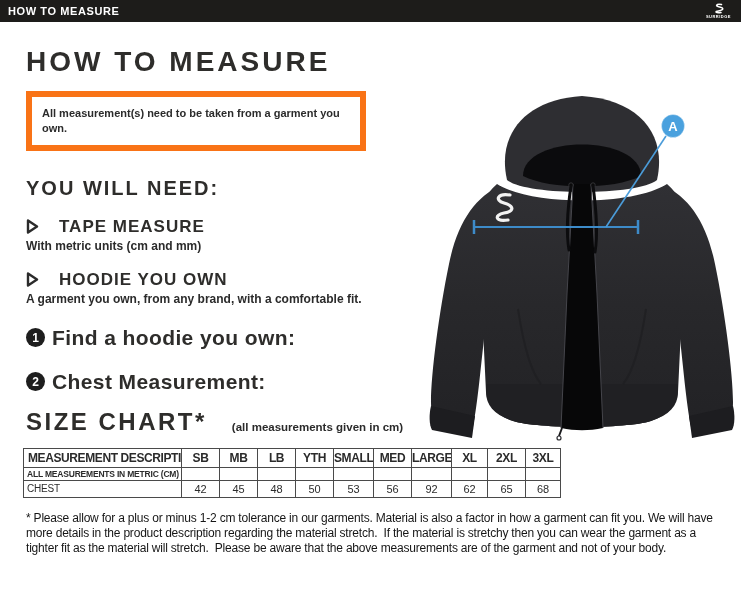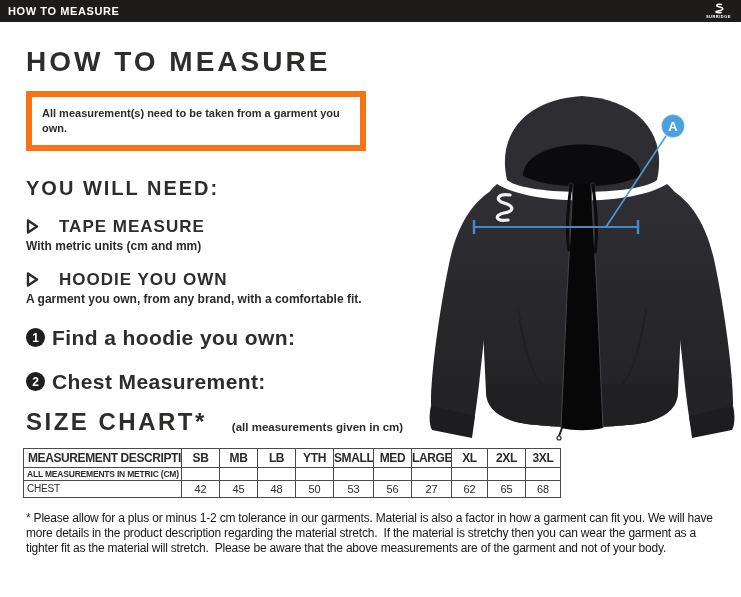--- a/index.html
+++ b/index.html
@@ -152,21 +152,21 @@
           <td></td>
     </tr>
     <tr class="data-row">
       <td class="row-label">CHEST</td>
       <td>42</td>
       <td>45</td>
       <td>48</td>
       <td>50</td>
       <td>53</td>
       <td>56</td>
-      <td>27</td>
+      <td>92</td>
       <td>62</td>
       <td>65</td>
       <td>68</td>
     </tr>
   </tbody>
     </table>
 
   <div class="footnote">* Please allow for a plus or minus 1-2 cm tolerance in our garments. Material is also a factor in how a garment can fit you. We will have more details in the product description regarding the material stretch.  If the material is stretchy then you can wear the garment as a tighter fit as the material will stretch.  Please be aware that the above measurements are of the garment and not of your body.</div>
 
   <div class="illustration">

